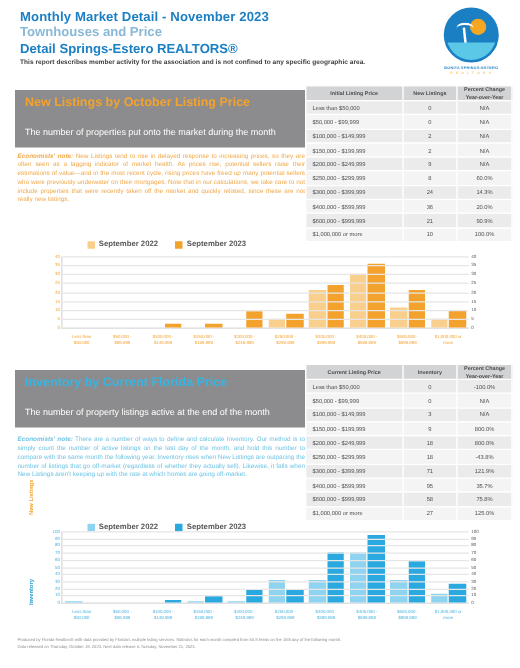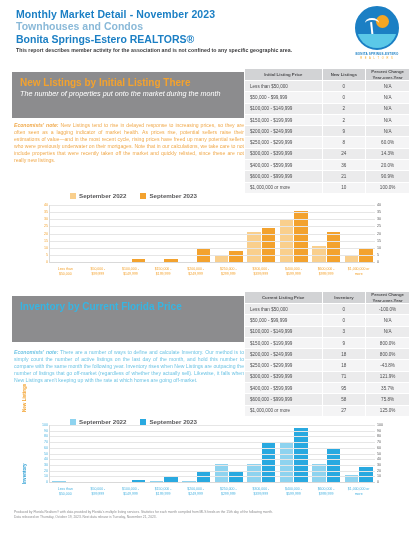--- a/index.html
+++ b/index.html
@@ -38,21 +38,21 @@
     border-radius:50% 50% 0 0; border-top:2.4px solid #fff;
   }
   .logo-txt1 { font-size:3px; color:#1b7fc4; font-weight:bold; letter-spacing:.2px; margin-top:2px; }
   .logo-txt2 { font-size:2.6px; color:#f5a623; letter-spacing:1px; margin-top:.5px; }
 
   
   .banner { position:absolute; left:12px; width:232px; height:46px; background:#8c8c8e; padding:4px 8px 0 8px; }
   .banner-title { font-size:10px; font-weight:bold; line-height:13px; }
   .banner-title.orange { color:#f3a22e; }
   .banner-title.blue   { color:#36b5e2; }
-  .banner-sub { font-size:7.2px; color:#ffffff; line-height:10.5px; margin-top:0;font-style:italic; }
+  .banner-sub { font-size:7.2px; color:#ffffff; line-height:10.5px; margin-top:12px; }
 
   
   .note { position:absolute; left:14px; width:230px; font-size:5.1px; line-height:7.05px; text-align:justify; }
   .note.orange { color:#f0a94b; }
   .note.blue   { color:#6fc4e4; }
   .note b { font-style:italic; font-weight:bold; }
 
   
   .tbl { position:absolute; right:6px; width:166px; border-collapse:collapse; font-size:4.6px; }
   .tbl th, .tbl td {
@@ -95,37 +95,37 @@
   .xlab.blue   { color:#4bb3e0; }
 
   
   .footer { position:absolute; left:14px; top:510px; width:390px; font-size:3.3px; color:#8c8c8e; line-height:4.6px; }
 </style>
 </head>
 <body>
 
 <div class="header">
   <div class="h-title">Monthly Market Detail - November 2023</div>
-  <div class="h-sub">Townhouses and Condos</div>
-  <div class="h-assoc">Bonita Springs-Estero REALTORS®</div>
+  <div class="h-sub">Townhouses and Price</div>
+  <div class="h-assoc">Detail Springs-Estero REALTORS®</div>
   <div class="h-desc">This report describes member activity for the association and is not confined to any specific geographic area.</div>
 </div>
 
 <div class="logo">
   <div class="logo-circle">
     <div class="logo-sun"></div>
     <div class="logo-palm"></div>
     <div class="logo-water"></div>
   </div>
   <div class="logo-txt1">BONITA SPRINGS-ESTERO</div>
   <div class="logo-txt2">R E A L T O R S</div>
 </div>
 
 <div class="banner" style="top:72px;">
-  <div class="banner-title orange">New Listings by Initial Listing There</div>
+  <div class="banner-title orange">New Listings by October Listing Price</div>
   <div class="banner-sub">The number of properties put onto the market during the month</div>
 </div>
 
 <div class="note orange" style="top:122px;">
   <b>Economists' note:</b><span> New Listings tend to rise in delayed response to increasing prices, so they are often seen as a lagging indicator of market health. As prices rise, potential sellers raise their estimations of value—and in the most recent cycle, rising prices have freed up many potential sellers who were previously underwater on their mortgages. Note that in our calculations, we take care to not include properties that were recently taken off the market and quickly relisted, since these are not really new listings.</span>
 </div>
 
 <table class="tbl" style="top:68px;">
   <colgroup>
       <col class="c1">
@@ -289,20 +289,21 @@
       <div class="xlab orange"><span>$250,000 -</span><br><span>$299,999</span></div>
       <div class="xlab orange"><span>$300,000 -</span><br><span>$399,999</span></div>
       <div class="xlab orange"><span>$400,000 -</span><br><span>$599,999</span></div>
       <div class="xlab orange"><span>$600,000 -</span><br><span>$999,999</span></div>
       <div class="xlab orange"><span>$1,000,000 or</span><br><span>more</span></div>
     </div>
 </div>
 
 <div class="banner" style="top:296px;">
   <div class="banner-title blue">Inventory by Current Florida Price</div>
+  <div class="banner-sub">The number of property listings active at the end of the month</div>
 </div>
 
 <div class="note blue" style="top:349px;">
   <b>Economists' note:</b><span> There are a number of ways to define and calculate Inventory. Our method is to simply count the number of active listings on the last day of the month, and hold this number to compare with the same month the following year. Inventory rises when New Listings are outpacing the number of listings that go off-market (regardless of whether they actually sell). Likewise, it falls when New Listings aren't keeping up with the rate at which homes are going off-market.</span>
 </div>
 
 <table class="tbl" style="top:291px;">
   <colgroup>
       <col class="c1">
       <col class="c2">

